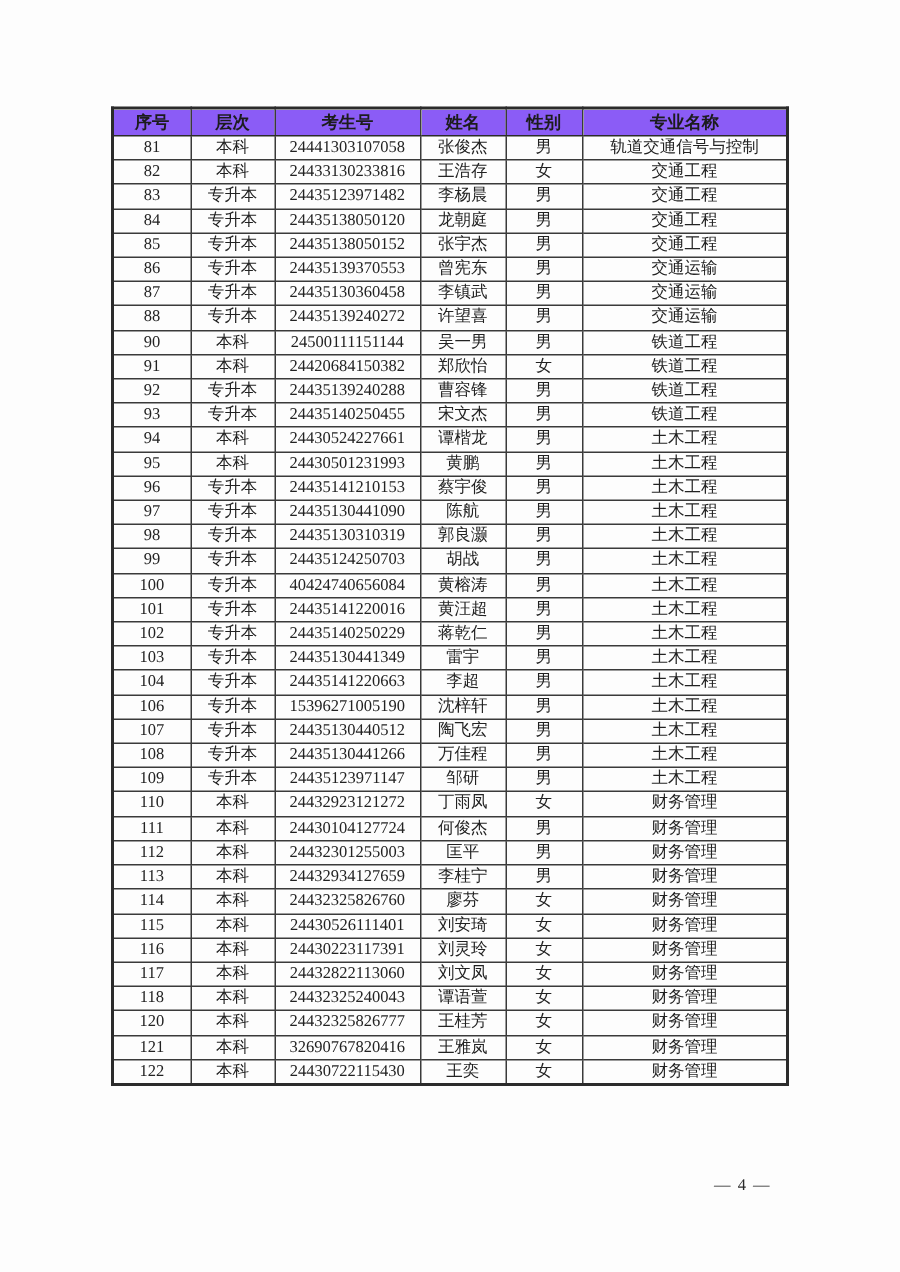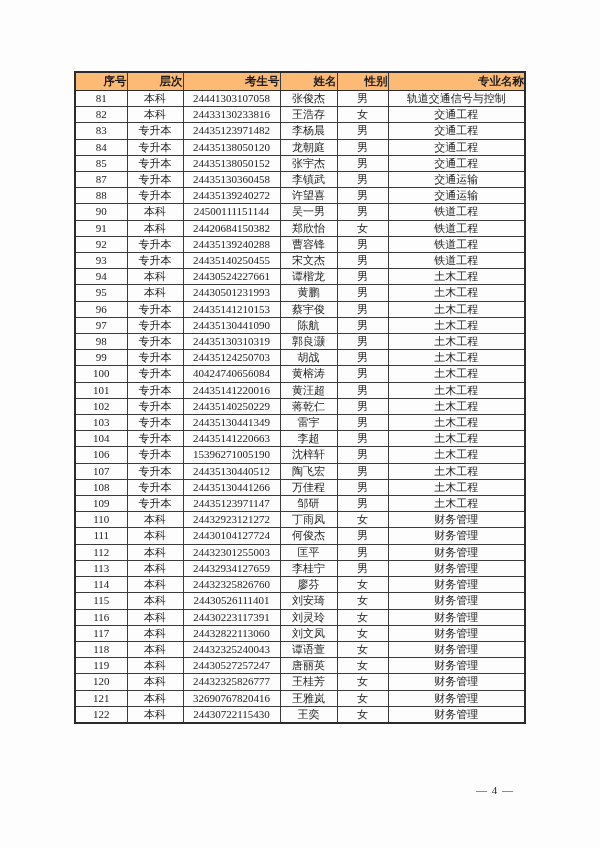--- a/index.html
+++ b/index.html
@@ -34,25 +34,24 @@
   table.roster td {
     border: 1px solid #3a3a3a;
     text-align: center;
     vertical-align: middle;
     padding: 0;
     overflow: hidden;
     white-space: nowrap;
   }
   table.roster th {
     height: 17px;
-    background: #fdba74;
+    background: #8b5cf6;
     font-weight: bold;
     font-size: 11.5px;
     border-bottom: 1.5px solid #2b2b2b;
-    text-align: right;
   }
   table.roster td {
     height: 15.2px;
     line-height: 15.2px;
     font-weight: normal;
     color: #222;
   }
   .page-number {
     position: absolute;
     top: 784px;
@@ -121,20 +120,28 @@
         </tr>
         <tr>
           <td>85</td>
           <td>专升本</td>
           <td>24435138050152</td>
           <td>张宇杰</td>
           <td>男</td>
           <td>交通工程</td>
         </tr>
         <tr>
+          <td>86</td>
+          <td>专升本</td>
+          <td>24435139370553</td>
+          <td>曾宪东</td>
+          <td>男</td>
+          <td>交通运输</td>
+        </tr>
+        <tr>
           <td>87</td>
           <td>专升本</td>
           <td>24435130360458</td>
           <td>李镇武</td>
           <td>男</td>
           <td>交通运输</td>
         </tr>
         <tr>
           <td>88</td>
           <td>专升本</td>
@@ -357,28 +364,20 @@
           <td>24432822113060</td>
           <td>刘文凤</td>
           <td>女</td>
           <td>财务管理</td>
         </tr>
         <tr>
           <td>118</td>
           <td>本科</td>
           <td>24432325240043</td>
           <td>谭语萱</td>
-          <td>女</td>
-          <td>财务管理</td>
-        </tr>
-        <tr>
-          <td>119</td>
-          <td>本科</td>
-          <td>24430527257247</td>
-          <td>唐丽英</td>
           <td>女</td>
           <td>财务管理</td>
         </tr>
         <tr>
           <td>120</td>
           <td>本科</td>
           <td>24432325826777</td>
           <td>王桂芳</td>
           <td>女</td>
           <td>财务管理</td>

